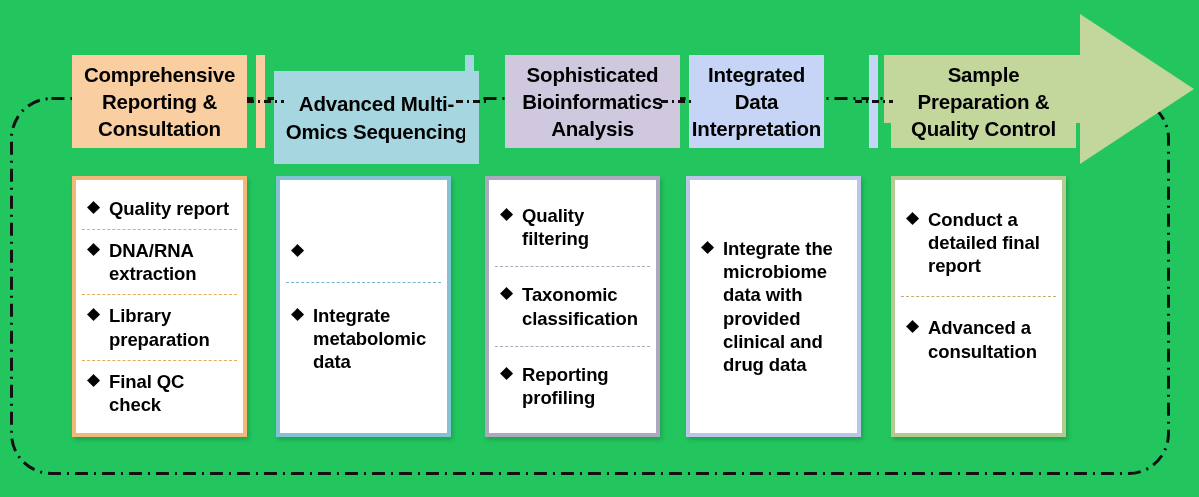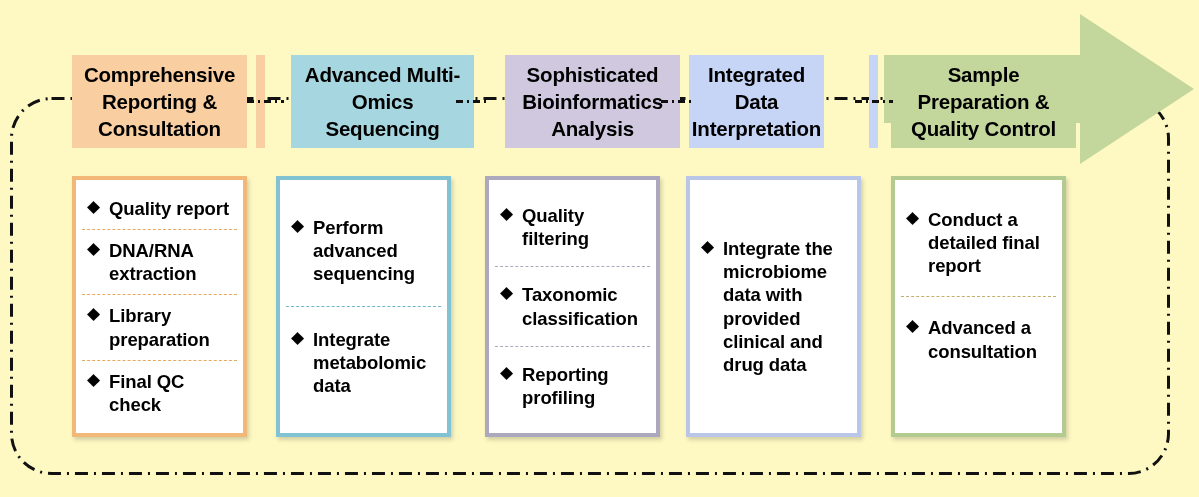--- a/index.html
+++ b/index.html
@@ -9,21 +9,21 @@
   }
   body {
     font-family: "Liberation Sans", sans-serif;
     -webkit-font-smoothing: antialiased;
   }
   #canvas {
     position: relative;
     width: 1199px;
     height: 497px;
     overflow: hidden;
-    background: #fef9c3;
+    background: #22c55e;
   }
   
   #outer-frame {
     position: absolute;
     left: 10px;
     top: 97px;
     width: 1160px;
     height: 378px;
     border-radius: 42px;
     pointer-events: none;
@@ -134,21 +134,21 @@
 
   <div id="process-arrow">
     <svg width="310" height="150" viewBox="0 0 310 150">
       <path d="M 0,41 L 196,41 L 196,0 L 310,75 L 196,150 L 196,109 L 0,109 Z" fill="#C3D69B"></path>
     </svg>
   </div>
 
   <div class="phase-header" style="left:72px; width:175px; background:#F9CFA2;">
     <div class="title">Comprehensive Reporting &amp; Consultation</div>
   </div>
-  <div class="phase-header" style="left:291px; width:183px; background:#A6D6E0;">
+  <div class="phase-header" style="left:274px; width:205px; background:#A6D6E0;margin-top:16px;">
     <div class="title">Advanced Multi-Omics Sequencing</div>
   </div>
   <div class="phase-header" style="left:505px; width:175px; background:#CFC8DF;">
     <div class="title">Sophisticated Bioinformatics Analysis</div>
   </div>
   <div class="phase-header" style="left:689px; width:135px; background:#C6D4F6;">
     <div class="title">Integrated Data Interpretation</div>
   </div>
   <div class="phase-header" style="left:891px; width:185px; background:#C3D69B;text-align:center;">
     <div class="title">Sample Preparation &amp; Quality Control</div>
@@ -198,21 +198,20 @@
     <div class="row-divider" style="border-top-color:#E8A95F;"></div>
     <div class="bullet-row">
       <span class="diamond">◆</span>
       <span class="btext">Final QC check</span>
     </div>
   </div>
 
   <div class="detail-card" style="left:276px; width:175px; border-color:#81C3D2;">
     <div class="bullet-row" style="padding-top:12px;padding-bottom:12px;">
       <span class="diamond">◆</span>
-      <span class="btext">Perform advanced sequencing</span>
     </div>
     <div class="row-divider" style="border-top-color:#6FB8CC; margin-top:9px; margin-bottom:9px;"></div>
     <div class="bullet-row" style="padding-top:12px;padding-bottom:12px;">
       <span class="diamond">◆</span>
       <span class="btext">Integrate metabolomic data</span>
     </div>
   </div>
 
   <div class="detail-card" style="left:485px; width:175px; border-color:#ACA8BD;">
     <div class="bullet-row" style="padding-top:10px;padding-bottom:10px;">

